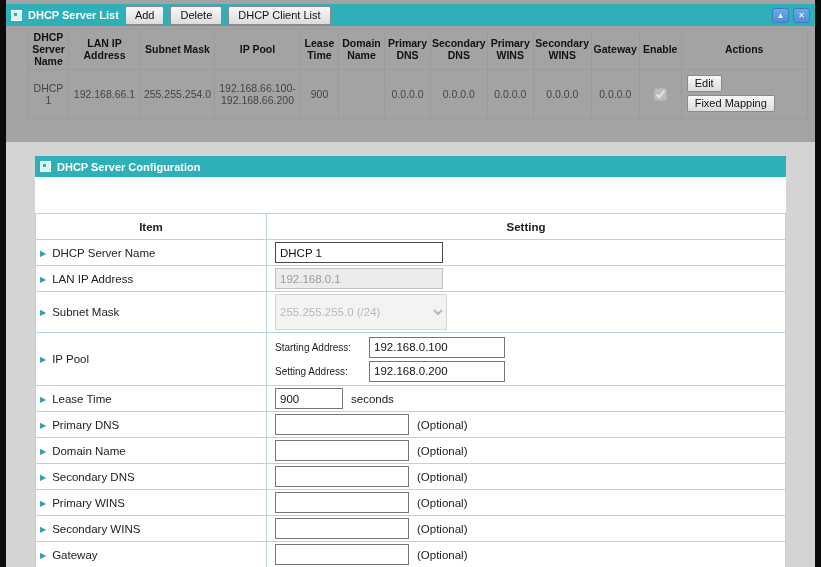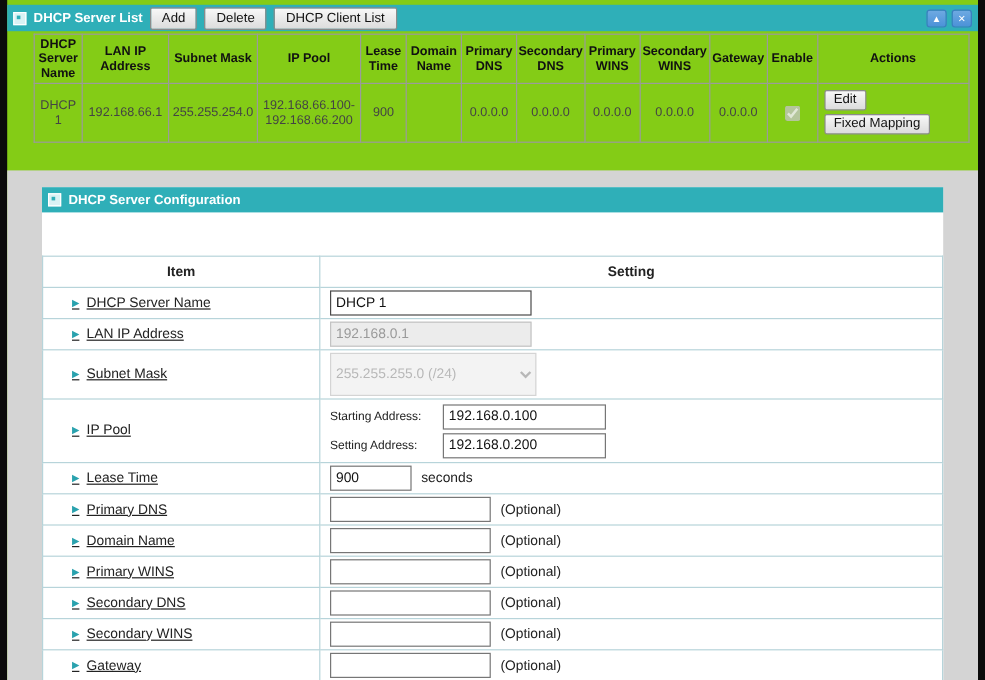--- a/index.html
+++ b/index.html
@@ -1,21 +1,21 @@
 <!DOCTYPE html>
 <html><head>
 <meta charset="utf-8">
 <style>
   html,body{margin:0;padding:0;}
   body{
     width:821px;height:567px;overflow:hidden;position:relative;
     background:#0b0b0b;
     font-family:"Liberation Sans",sans-serif;
   }
-  .page{position:absolute;left:6px;right:6px;top:0;bottom:0;background:#84cc16;}
+  .page{position:absolute;left:6px;right:6px;top:0;bottom:0;background:#a3a3a3;}
 
   
   .bar{
     height:22px;background:#2fafb8;display:flex;align-items:center;
     padding:0 5px;gap:6px;box-sizing:border-box;
   }
   .bar .win-icon{
     width:9px;height:9px;border:1px solid #fff;background:#d9f2f4;
     display:inline-block;position:relative;flex:0 0 auto;
   }
@@ -57,21 +57,21 @@
 
   .config-panel{margin:14px 29px 0 29px;background:#fff;}
   .config-panel .bar{height:21px;text-align:right;}
 
   .cfg-table{width:100%;border-collapse:collapse;table-layout:fixed;background:#fff;margin-top:36px;}
   .cfg-table th,.cfg-table td{
     border:1px solid #b7d4da;font-size:11.5px;color:#222;
     vertical-align:middle;box-sizing:border-box;
   }
   .cfg-table th{font-weight:bold;text-align:center;height:26px;}
-  .cfg-table td.item{height:24px;text-align:left;padding-left:24px;text-decoration:underline;}
+  .cfg-table td.item{height:24px;text-align:left;padding-left:4px;}
   .cfg-table td.setting{text-align:left;padding:2px 8px;}
   .cfg-table tr.tall td{height:52px;}
   .arrow{color:#2aa2ae;font-size:8px;margin-right:6px;vertical-align:1px;}
 
   .txt{
     font-family:"Liberation Sans",sans-serif;font-size:11.5px;color:#111;
     border:1px solid #767676;height:17px;padding:1px 4px;background:#fff;box-sizing:content-box;
   }
   .txt.primary{width:158px;border-color:#4a4a4a;}
   .txt.pool{width:126px;}
@@ -233,28 +233,28 @@
         </tr>
 
         <tr>
           <td class="item"><span class="arrow">▶</span><span>Domain Name</span></td>
           <td class="setting">
             <input type="text" class="txt opt" value="" style=""><span class="suffix">(Optional)</span>
           </td>
         </tr>
 
         <tr>
+          <td class="item"><span class="arrow">▶</span><span>Secondary DNS</span></td>
+          <td class="setting">
+            <input type="text" class="txt opt" value="" style=""><span class="suffix">(Optional)</span>
+          </td>
+        </tr>
+
+        <tr>
           <td class="item"><span class="arrow">▶</span><span>Primary WINS</span></td>
-          <td class="setting">
-            <input type="text" class="txt opt" value="" style=""><span class="suffix">(Optional)</span>
-          </td>
-        </tr>
-
-        <tr>
-          <td class="item"><span class="arrow">▶</span><span>Secondary DNS</span></td>
           <td class="setting">
             <input type="text" class="txt opt" value="" style=""><span class="suffix">(Optional)</span>
           </td>
         </tr>
 
         <tr>
           <td class="item"><span class="arrow">▶</span><span>Secondary WINS</span></td>
           <td class="setting">
             <input type="text" class="txt opt" value="" style=""><span class="suffix">(Optional)</span>
           </td>

